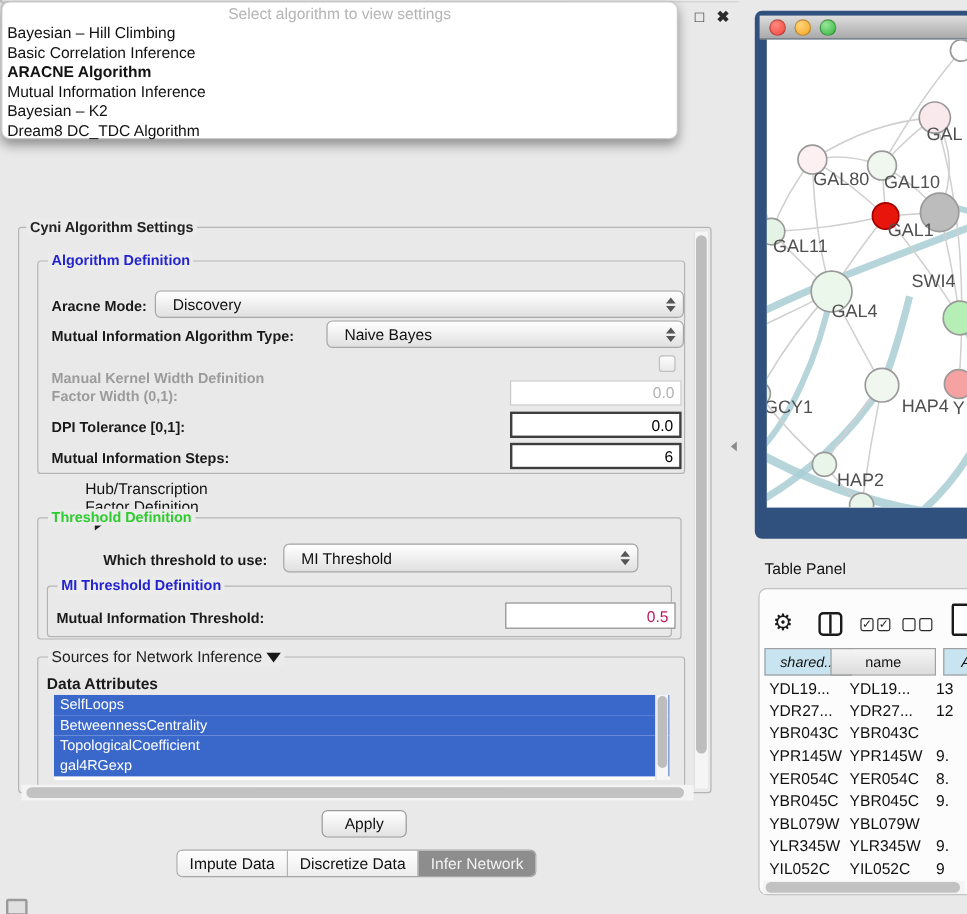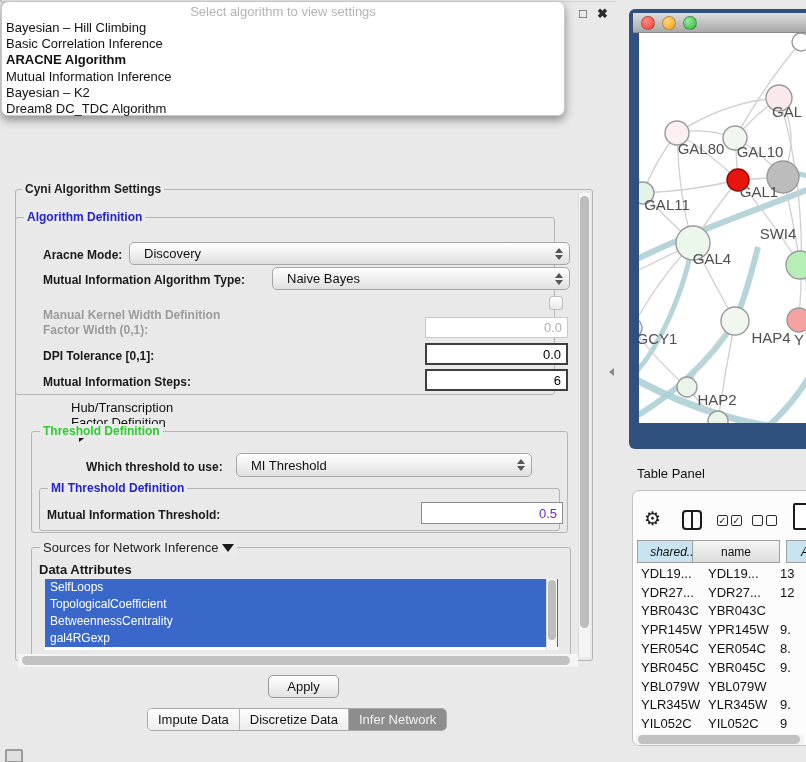--- a/index.html
+++ b/index.html
@@ -43,21 +43,21 @@
 
   .combo { position:absolute; border:1px solid #a6a6a6; border-radius:5px; background:linear-gradient(#ffffff,#e0e0e0); font-size:13px; color:#111; display:flex; align-items:center; padding-left:14px; }
   .stepper { position:absolute; right:7px; top:50%; transform:translateY(-50%); width:8px; height:12px; }
   .stepper:before, .stepper:after { content:""; position:absolute; left:1px; border-left:4px solid transparent; border-right:4px solid transparent; }
   .stepper:before { top:0; border-bottom:5px solid #555; }
   .stepper:after { bottom:0; border-top:5px solid #555; }
 
   .field { position:absolute; background:#fff; font-size:13px; text-align:right; padding-right:5px; display:flex; align-items:center; justify-content:flex-end; }
   .field.weak { border:1px solid #c9c9c9; color:#b2b2b2; }
   .field.strong { border:2px solid #3e3e3e; color:#000; }
-  .field.mid { border:1px solid #8b8b8b; color:#6d28d9; }
+  .field.mid { border:1px solid #8b8b8b; color:#be185d; }
 
   .checkbox { position:absolute; width:14px; height:14px; border:1px solid #bfbfbf; border-radius:3px; background:linear-gradient(#fdfdfd,#e9e9e9); }
 
   .tri-right { display:inline-block; width:0; height:0; border-top:6px solid transparent; border-bottom:6px solid transparent; border-left:8px solid #1a1a1a; }
   .tri-down { display:inline-block; width:0; height:0; border-left:6px solid transparent; border-right:6px solid transparent; border-top:8px solid #1a1a1a; }
 
   .list { left:44px; top:578px; width:513px; height:71px; background:#fff; overflow:hidden; }
   .list-item { height:17px; line-height:17px; background:#3a67ca; color:#fff; font-size:12px; padding-left:5px; }
   .vscroll { background:#f5f5f5; border-left:1px solid #dcdcdc; }
   .vthumb { position:absolute; background:#bdbdbd; border-radius:5px; }
@@ -153,21 +153,21 @@
   </div>
 
   <div class="abs group" style="left:14px;top:188px;width:578px;height:472px;">
     <span class="gtitle" style="left:6px;top:-8px;color:#222;">Cyni Algorithm Settings</span>
 
     <div class="abs vscroll" style="right:2px;top:3px;width:12px;height:464px;">
       <div class="vthumb" style="left:1px;top:3px;width:9px;height:432px;"></div>
     </div>
   </div>
 
-  <div class="abs group" style="left:14px;top:216px;width:540px;height:178px;">
+  <div class="abs group" style="left:30px;top:216px;width:540px;height:178px;">
     <span class="gtitle blue" style="left:8px;top:-8px;">Algorithm Definition</span>
   </div>
   <span class="abs lbl" style="left:42px;top:247px;">Aracne Mode:</span>
   <div class="abs combo" style="left:128px;top:241px;width:441px;height:23px;">
     <span>Discovery</span>
     <span class="stepper"></span>
   </div>
   <span class="abs lbl" style="left:42px;top:272px;">Mutual Information Algorithm Type:</span>
   <div class="abs combo" style="left:271px;top:266px;width:298px;height:23px;">
     <span>Naive Bayes</span>
@@ -208,22 +208,22 @@
   <div class="abs field mid" style="left:420px;top:501px;width:142px;height:22px;">
     <span>0.5</span>
   </div>
 
   <div class="abs group" style="left:30px;top:546px;width:540px;height:112px;">
     <span class="gtitle" style="left:8px;top:-8px;color:#222;font-size:13px;font-weight:normal;"><span>Sources for Network Inference</span> <span class="tri-down"></span></span>
   </div>
   <span class="abs lbl" style="left:38px;top:561px;font-size:13px;">Data Attributes</span>
   <div class="abs list">
     <div class="list-item">SelfLoops</div>
+    <div class="list-item">BetweennessCentrality</div>
     <div class="list-item">TopologicalCoefficient</div>
-    <div class="list-item">BetweennessCentrality</div>
     <div class="list-item">gal4RGexp</div>
   </div>
   <div class="abs vscroll" style="left:545px;top:578px;width:11px;height:71px;">
     <div class="vthumb" style="left:1px;top:1px;width:8px;height:60px;"></div>
   </div>
   <div class="abs hscroll" style="left:17px;top:653px;width:560px;height:13px;">
     <div class="hthumb" style="left:4px;top:2px;width:548px;height:9px;"></div>
   </div>
 
   <div class="abs apply-btn">

